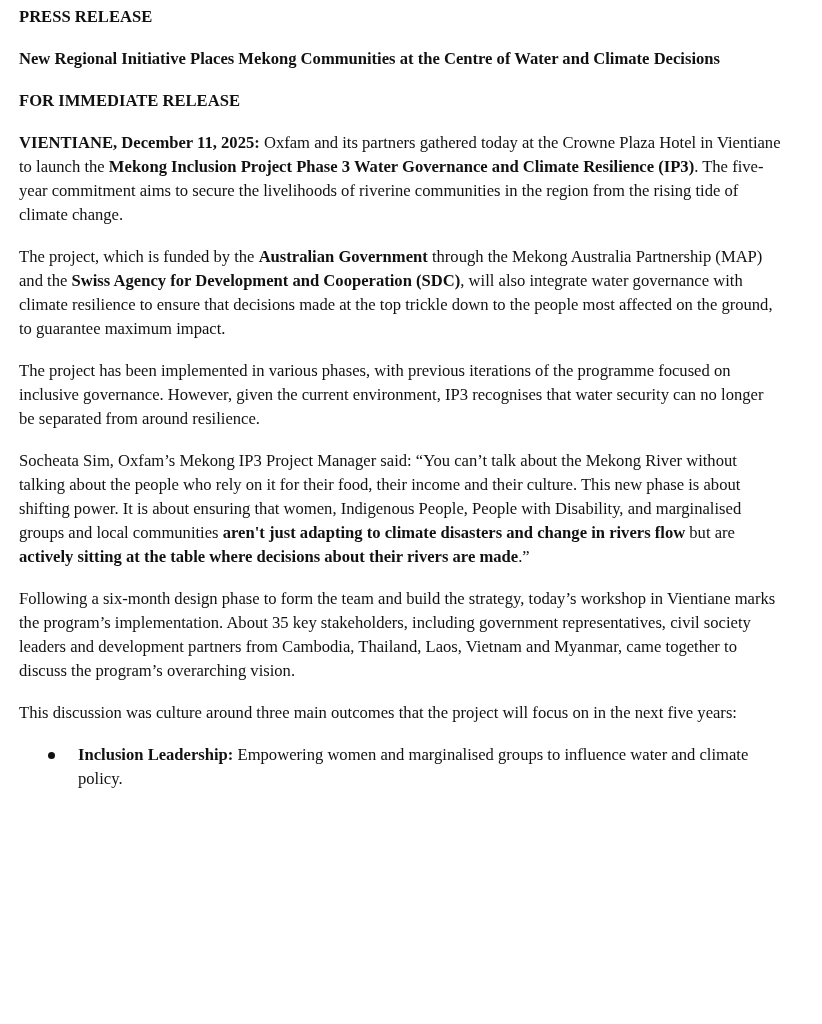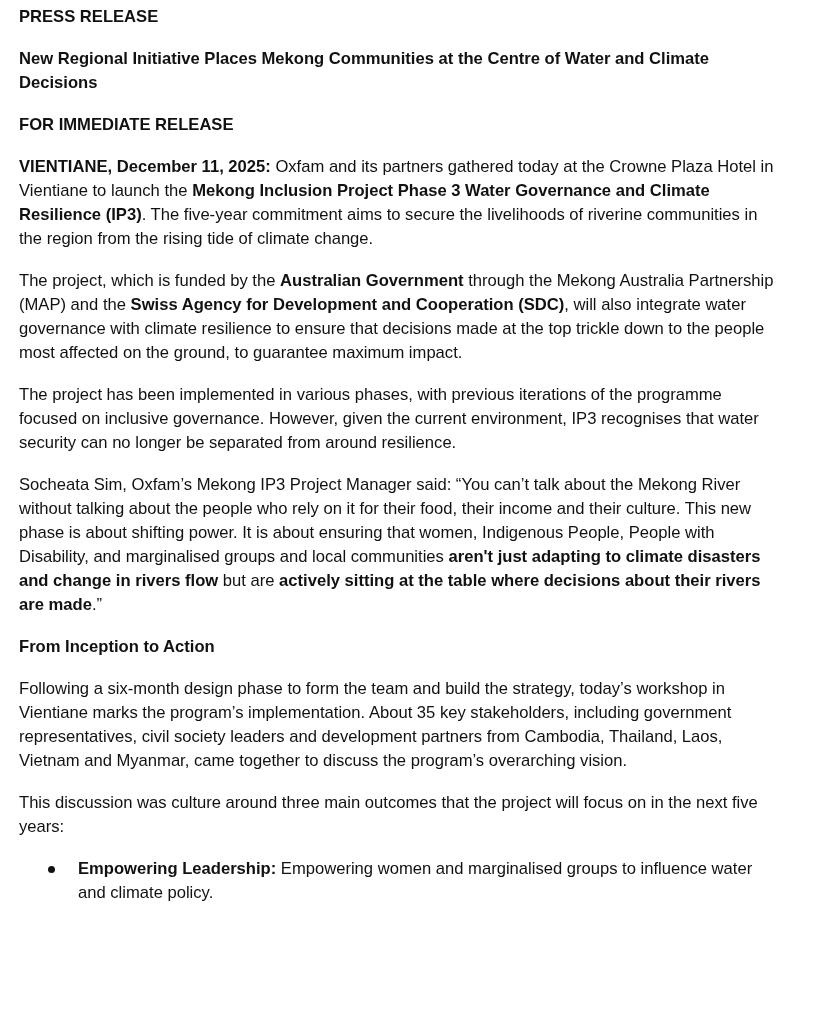--- a/index.html
+++ b/index.html
@@ -3,21 +3,21 @@
 <meta charset="utf-8">
 <style>
   html, body { margin: 0; padding: 0; background: #ffffff; }
   body {
     width: 822px; height: 1024px; overflow: hidden;
     font-family: "Liberation Sans", sans-serif;
     color: #111111;
     font-size: 16.6px;
     line-height: 24px;
   }
-  .page { position: relative; padding: 5px 40px 0 19px; }
+  .page { position: relative; padding: 5px 40px 0 19px; font-family: Liberation Serif, serif; }
   p { margin: 0 0 18px 0; }
   .b { font-weight: bold; }
   ul { margin: 0; padding: 0 0 0 59px; list-style: none; }
   li { position: relative; }
   li .bullet {
     position: absolute; left: -30px; top: 9px;
     width: 7px; height: 7px; border-radius: 50%; background: #111;
   }
 </style>
 </head>
@@ -36,25 +36,24 @@
   <p>
     <span>The project, which is funded by the </span><span class="b">Australian Government</span><span> through the Mekong Australia Partnership (MAP) and the </span><span class="b">Swiss Agency for Development and Cooperation (SDC)</span><span>, will also integrate water governance with climate resilience to ensure that decisions made at the top trickle down to the people most affected on the ground, to guarantee maximum impact.</span>
   </p>
 
   <p>The project has been implemented in various phases, with previous iterations of the programme focused on inclusive governance. However, given the current environment, IP3 recognises that water security can no longer be separated from around resilience.</p>
 
   <p>
     <span>Socheata Sim, Oxfam’s Mekong IP3 Project Manager said: “You can’t talk about the Mekong River without talking about the people who rely on it for their food, their income and their culture. This new phase is about shifting power. It is about ensuring that women, Indigenous People, People with Disability, and marginalised groups and local communities </span><span class="b">aren't just adapting to climate disasters and change in rivers flow</span><span> but are </span><span class="b">actively sitting at the table where decisions about their rivers are made</span><span>.”</span>
   </p>
 
-  <p class="b">From Inception to Action</p>
 
   <p>Following a six-month design phase to form the team and build the strategy, today’s workshop in Vientiane marks the program’s implementation. About 35 key stakeholders, including government representatives, civil society leaders and development partners from Cambodia, Thailand, Laos, Vietnam and Myanmar, came together to discuss the program’s overarching vision.</p>
 
   <p>This discussion was culture around three main outcomes that the project will focus on in the next five years:</p>
 
   <ul>
     <li>
       <span class="bullet"></span>
-      <span class="b">Empowering Leadership:</span><span> Empowering women and marginalised groups to influence water and climate policy.</span>
+      <span class="b">Inclusion Leadership:</span><span> Empowering women and marginalised groups to influence water and climate policy.</span>
     </li>
   </ul>
 </div>
 
 </body></html>

